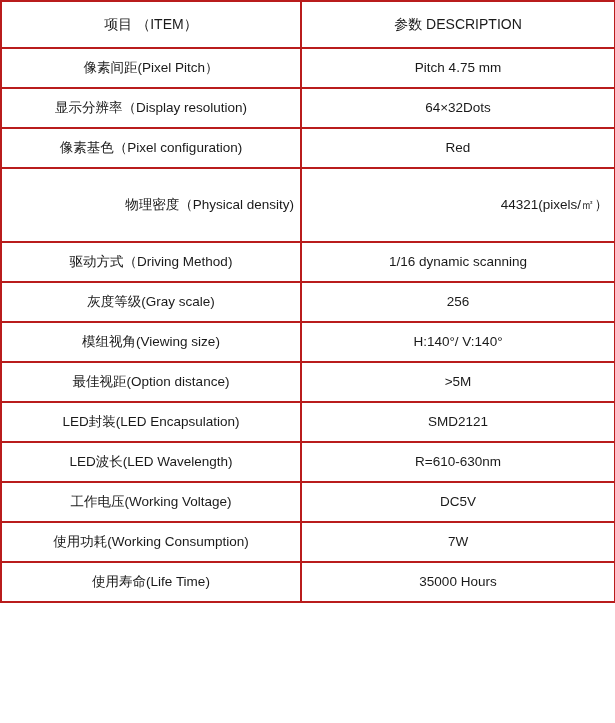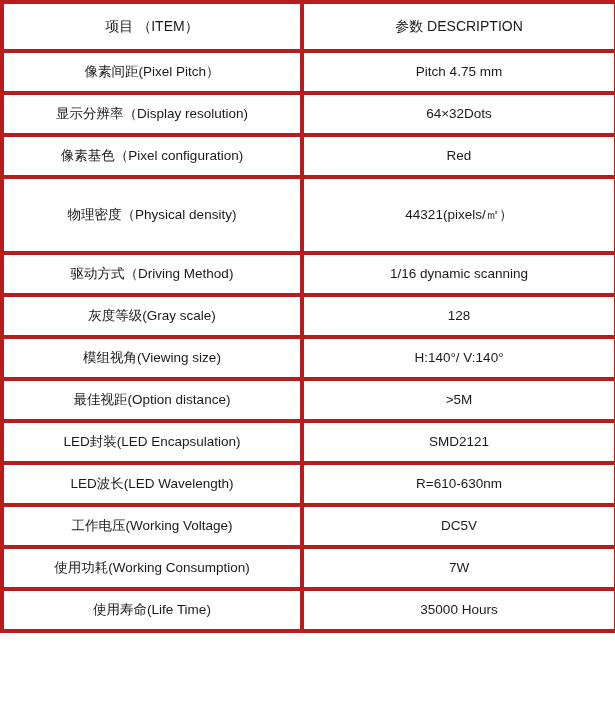--- a/index.html
+++ b/index.html
@@ -13,39 +13,40 @@
     font-family: "Liberation Sans", sans-serif;
     color: #111111;
     overflow: hidden;
   }
   .spec-table {
     width: 615px;
     border-collapse: collapse;
     table-layout: fixed;
   }
   .spec-table td {
-    border: 4px solid #b91c1c;
+    border: 2px solid #b91c1c;
     text-align: center;
     vertical-align: middle;
     font-size: 13.5px;
     line-height: 1.45;
     padding: 0 6px;
     color: #1a1a1a;
     background: #ffffff;
   }
   .spec-table tr.header-row td {
     height: 45px;
     font-size: 14px;
   }
   .spec-table tr.data-row td {
     height: 38px;
     margin-left: 45px;
   }
   .spec-table tr.tall-row td {
     height: 72px;
+    text-align: right;
   }
   .col-item {
     width: 300px;
   }
   .col-desc {
     width: 314px;
   }
 </style>
 </head>
 <body>
@@ -75,21 +76,21 @@
       <tr class="data-row tall-row">
         <td>物理密度（Physical density)</td>
         <td>44321(pixels/㎡）</td>
       </tr>
       <tr class="data-row">
         <td>驱动方式（Driving Method)</td>
         <td>1/16 dynamic scanning</td>
       </tr>
       <tr class="data-row">
         <td>灰度等级(Gray scale)</td>
-        <td>128</td>
+        <td>256</td>
       </tr>
       <tr class="data-row">
         <td>模组视角(Viewing size)</td>
         <td>H:140°/ V:140°</td>
       </tr>
       <tr class="data-row">
         <td>最佳视距(Option  distance)</td>
         <td>&gt;5M</td>
       </tr>
       <tr class="data-row">

